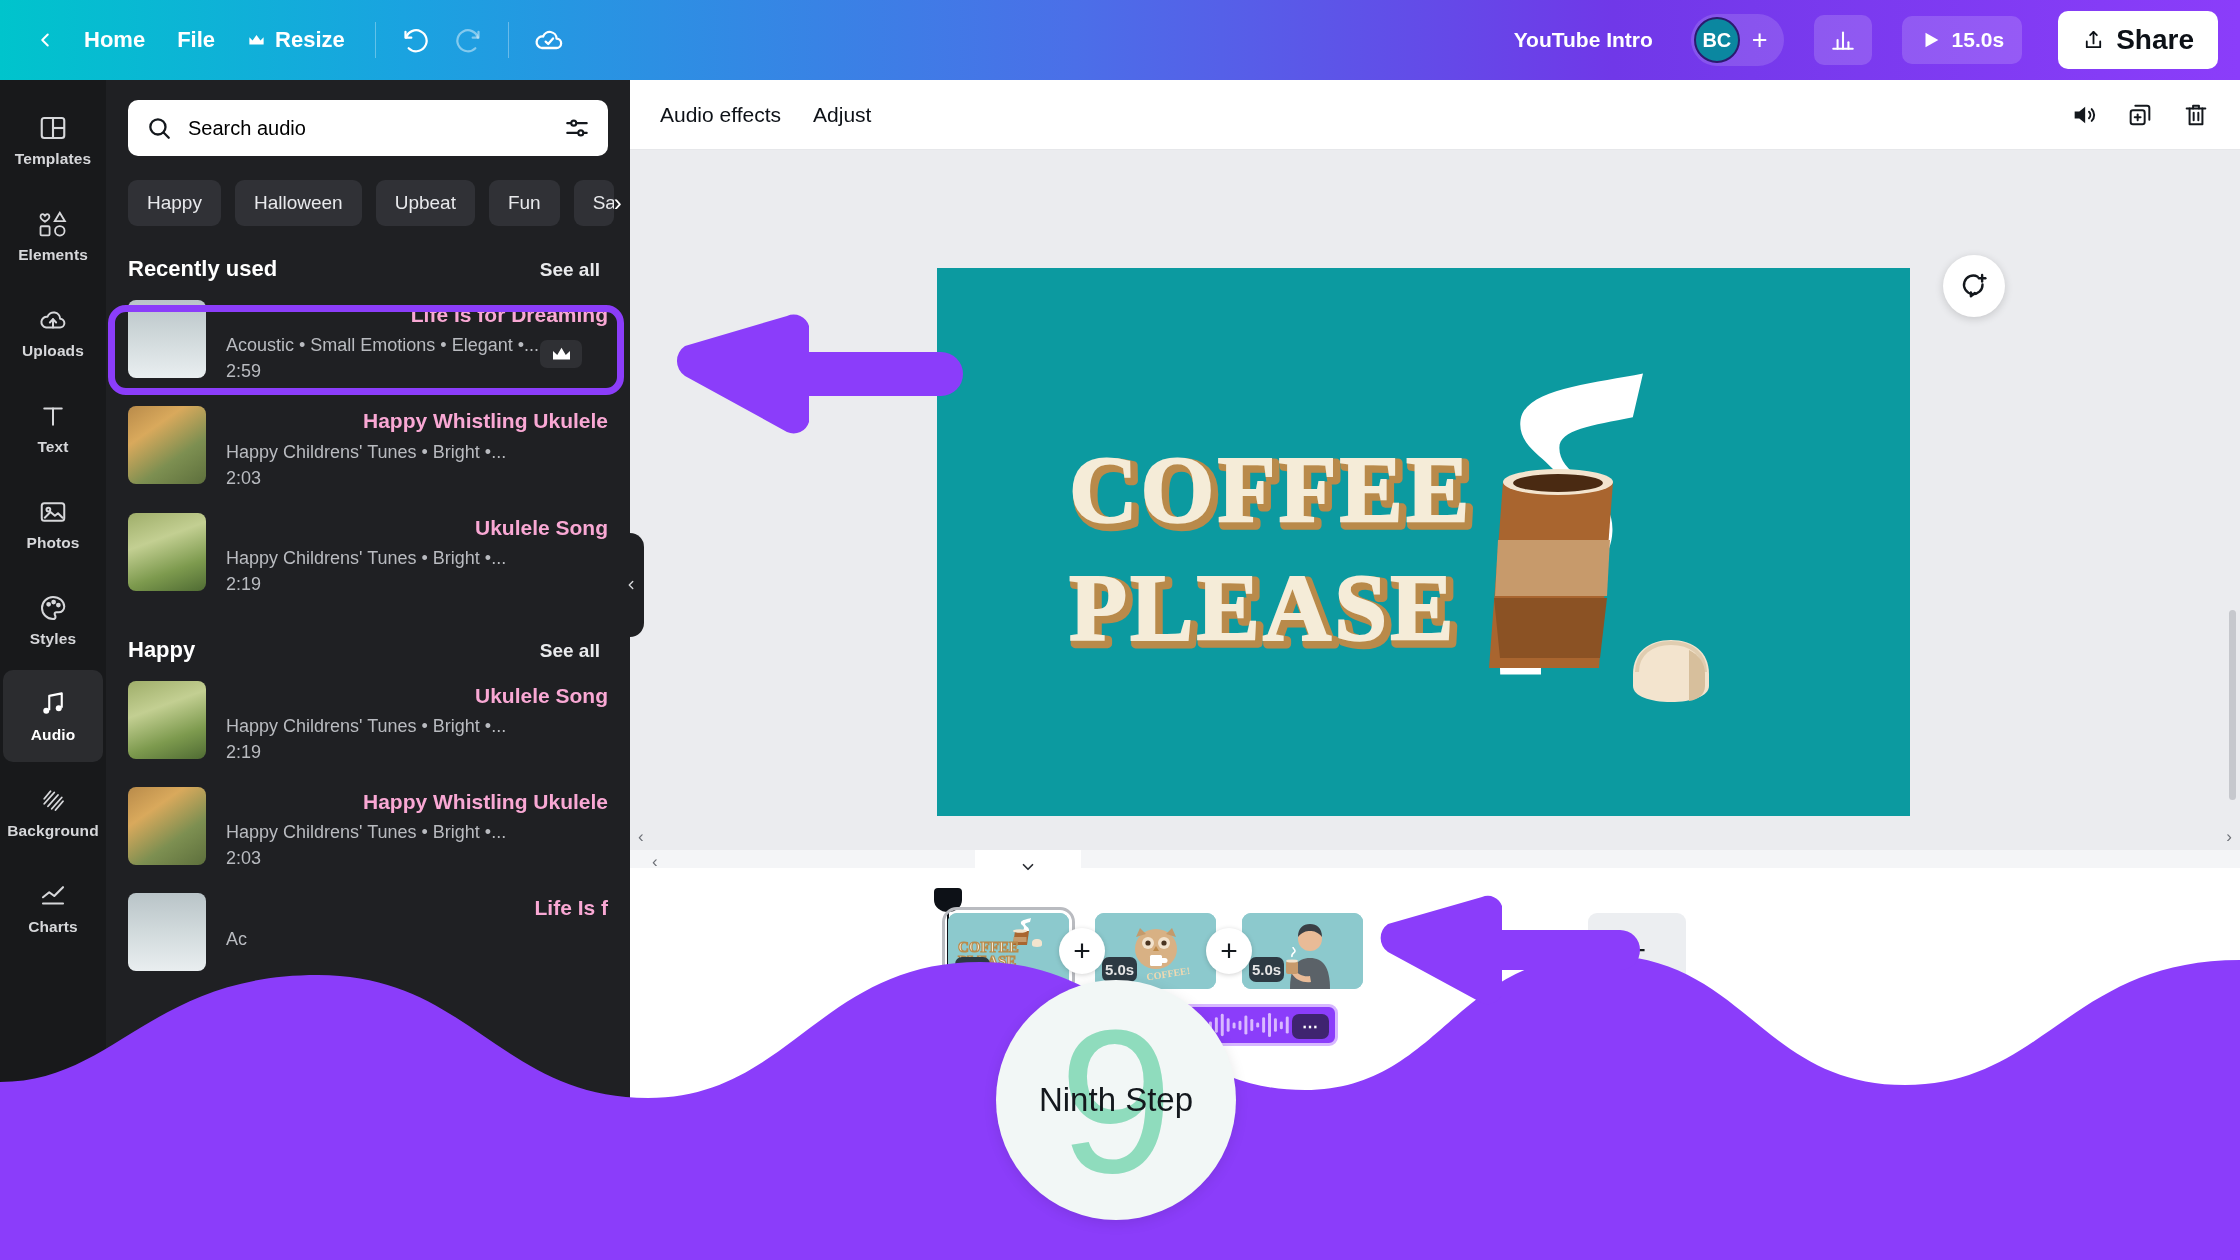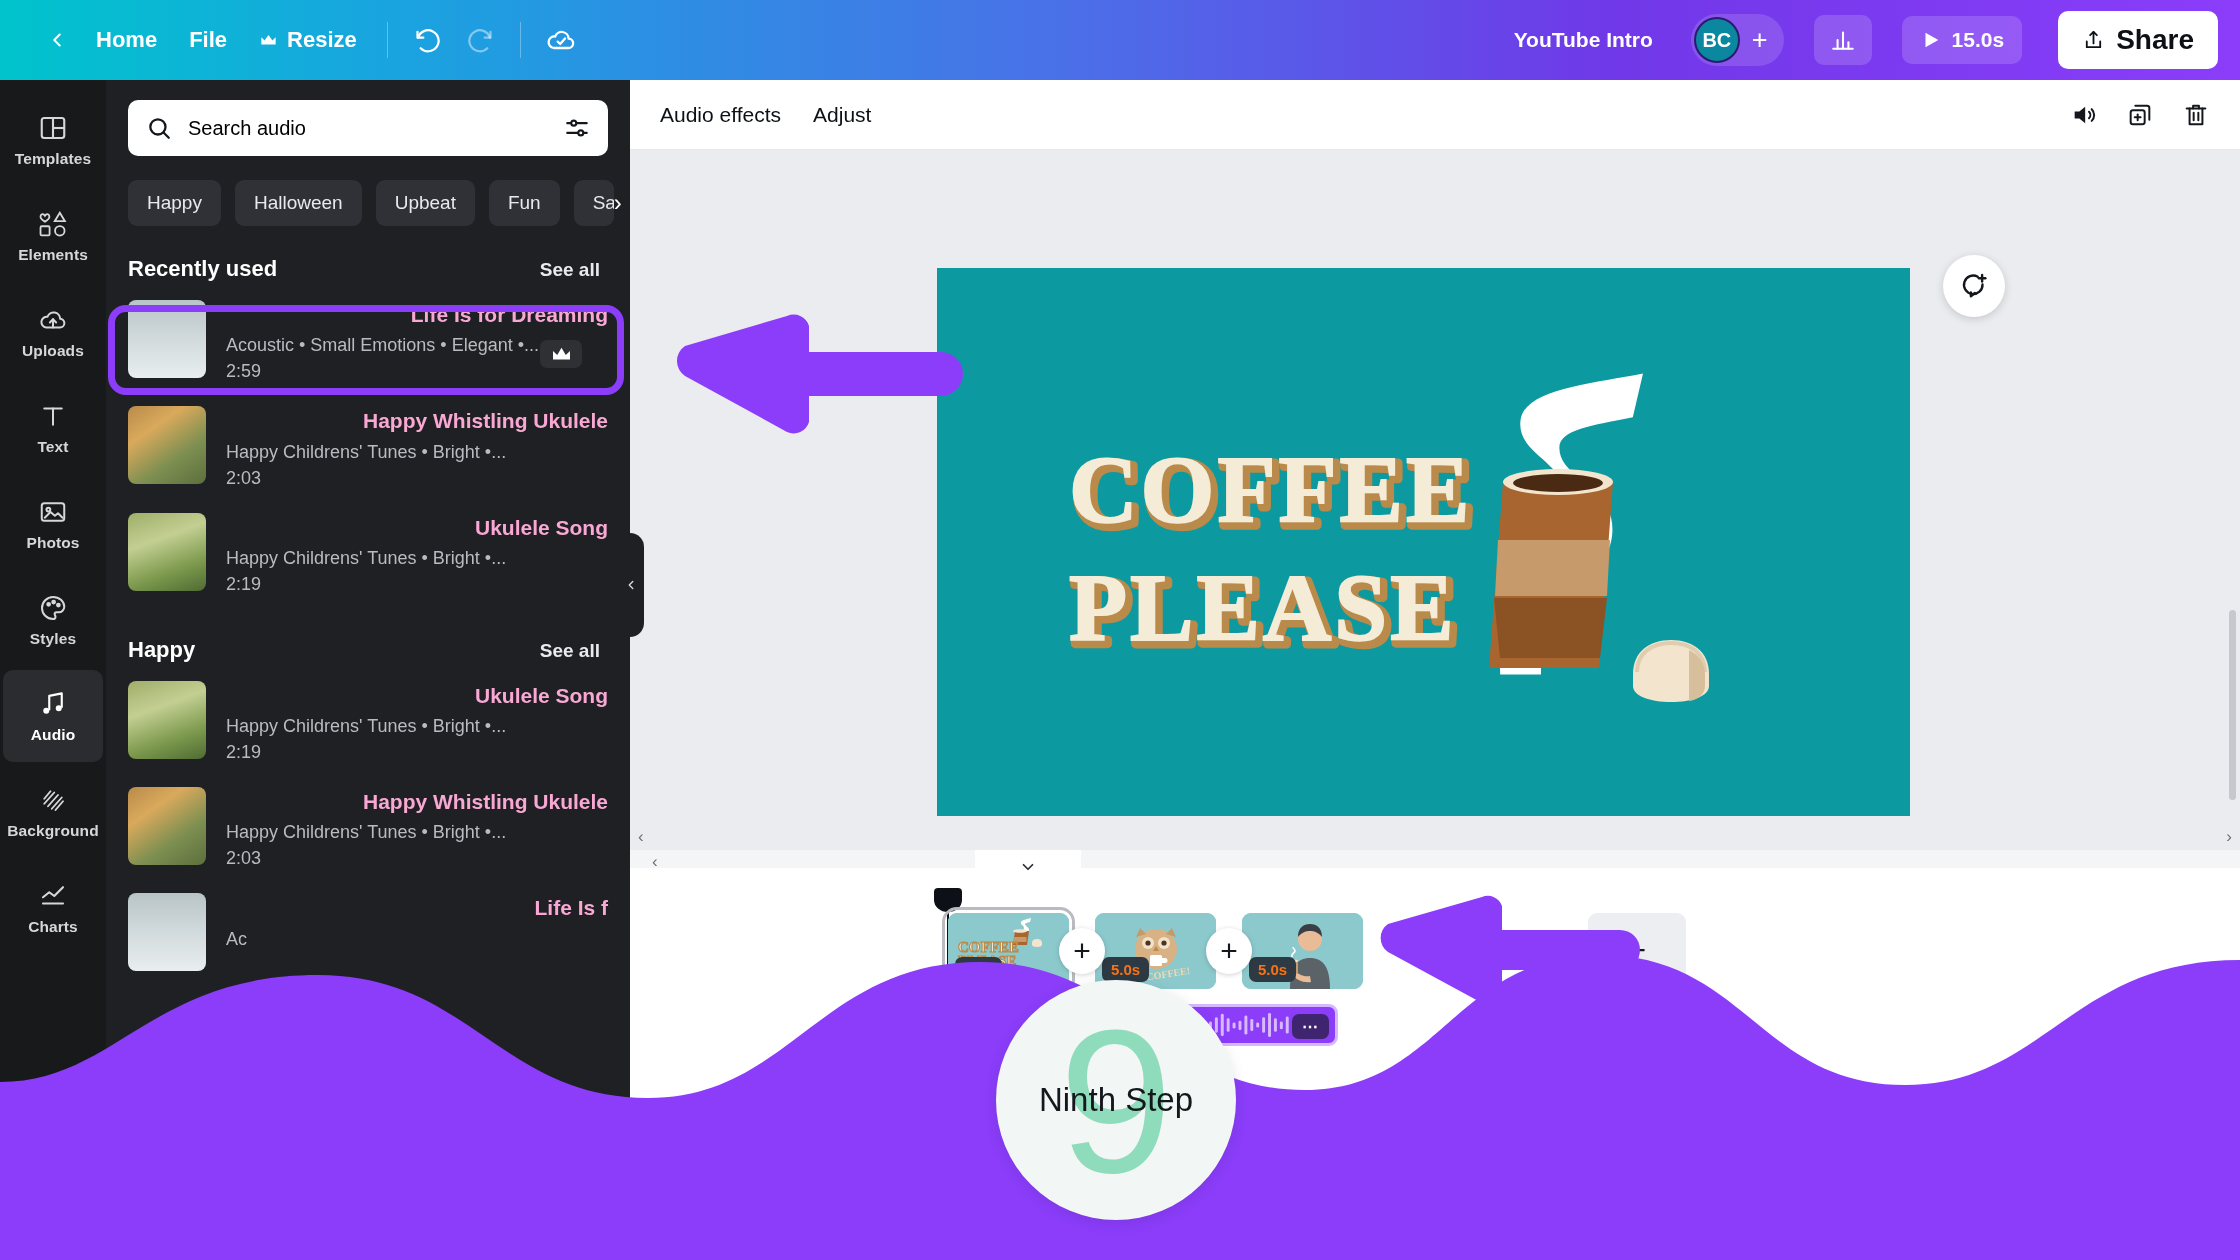--- a/index.html
+++ b/index.html
@@ -9,21 +9,21 @@
     background: #ffffff;
     position: relative;
   }
 
   
   #topbar {
     position: absolute; left: 0; top: 0; width: 2240px; height: 80px;
     background: linear-gradient(90deg, #00c4cc 0%, #1aa3e0 18%, #4b6fe8 48%, #7038e8 72%, #8b3dfa 100%);
     display: flex; align-items: center; color: #fff;
   }
-  #topbar .left { display: flex; align-items: center; height: 100%; padding-left: 34px; }
+  #topbar .left { display: flex; align-items: center; height: 100%; padding-left: 22px; }
   .tb-item {
     display: flex; align-items: center; gap: 9px;
     font-size: 22px; font-weight: 700; color: #fff;
     padding: 10px 16px; border-radius: 8px; white-space: nowrap;
   }
   .tb-back { font-size: 30px; font-weight: 400; padding: 6px 12px; line-height: 1; }
   .tb-div { width: 1px; height: 36px; background: rgba(255,255,255,.32); margin: 0 14px; }
   .tb-icon-btn { display:flex; align-items:center; justify-content:center; width:52px; height:52px; border-radius:8px; }
   #topbar .right { margin-left: auto; display: flex; align-items: center; gap: 20px; padding-right: 22px; }
   #doc-title { font-size: 21px; font-weight: 600; color: #fff; margin-right: 18px; white-space: nowrap; }
@@ -166,22 +166,22 @@
   }
   #playhead .line { position: absolute; left: -1px; top: 22px; width: 2px; height: 126px; background: #0d1117; }
 
   #pages { position: absolute; left: 318px; top: 63px; display: flex; align-items: center; }
   .page-card {
     width: 121px; height: 76px; border-radius: 9px; background: #8cc9cd;
     position: relative; overflow: hidden; flex: none;
   }
   .page-card.selected { outline: 3px solid #b9bbc0; outline-offset: 3px; border-radius: 9px; }
   .dur-badge {
-    position: absolute; left: 7px; bottom: 7px; background: #2d3a43; color: #f97316;
-    font-size: 15px; font-weight: 700; padding: 4px 9px; border-radius: 7px; z-index: 3;
+    position: absolute; left: 7px; bottom: 7px; background: #2d3a43; color: #e5e5e5;
+    font-size: 15px; font-weight: 700; padding: 4px 3px; border-radius: 7px; z-index: 3;
   }
   .page-plus {
     width: 46px; height: 46px; border-radius: 50%; background: #fff;
     box-shadow: 0 1px 5px rgba(0,0,0,.18);
     display: flex; align-items: center; justify-content: center;
     font-size: 30px; color: #14181d; font-weight: 300; margin: 0 -10px; z-index: 4; flex: none;
   }
   #add-page {
     position: absolute; left: 958px; top: 63px; width: 98px; height: 76px;
     background: #eceef1; border-radius: 9px;

